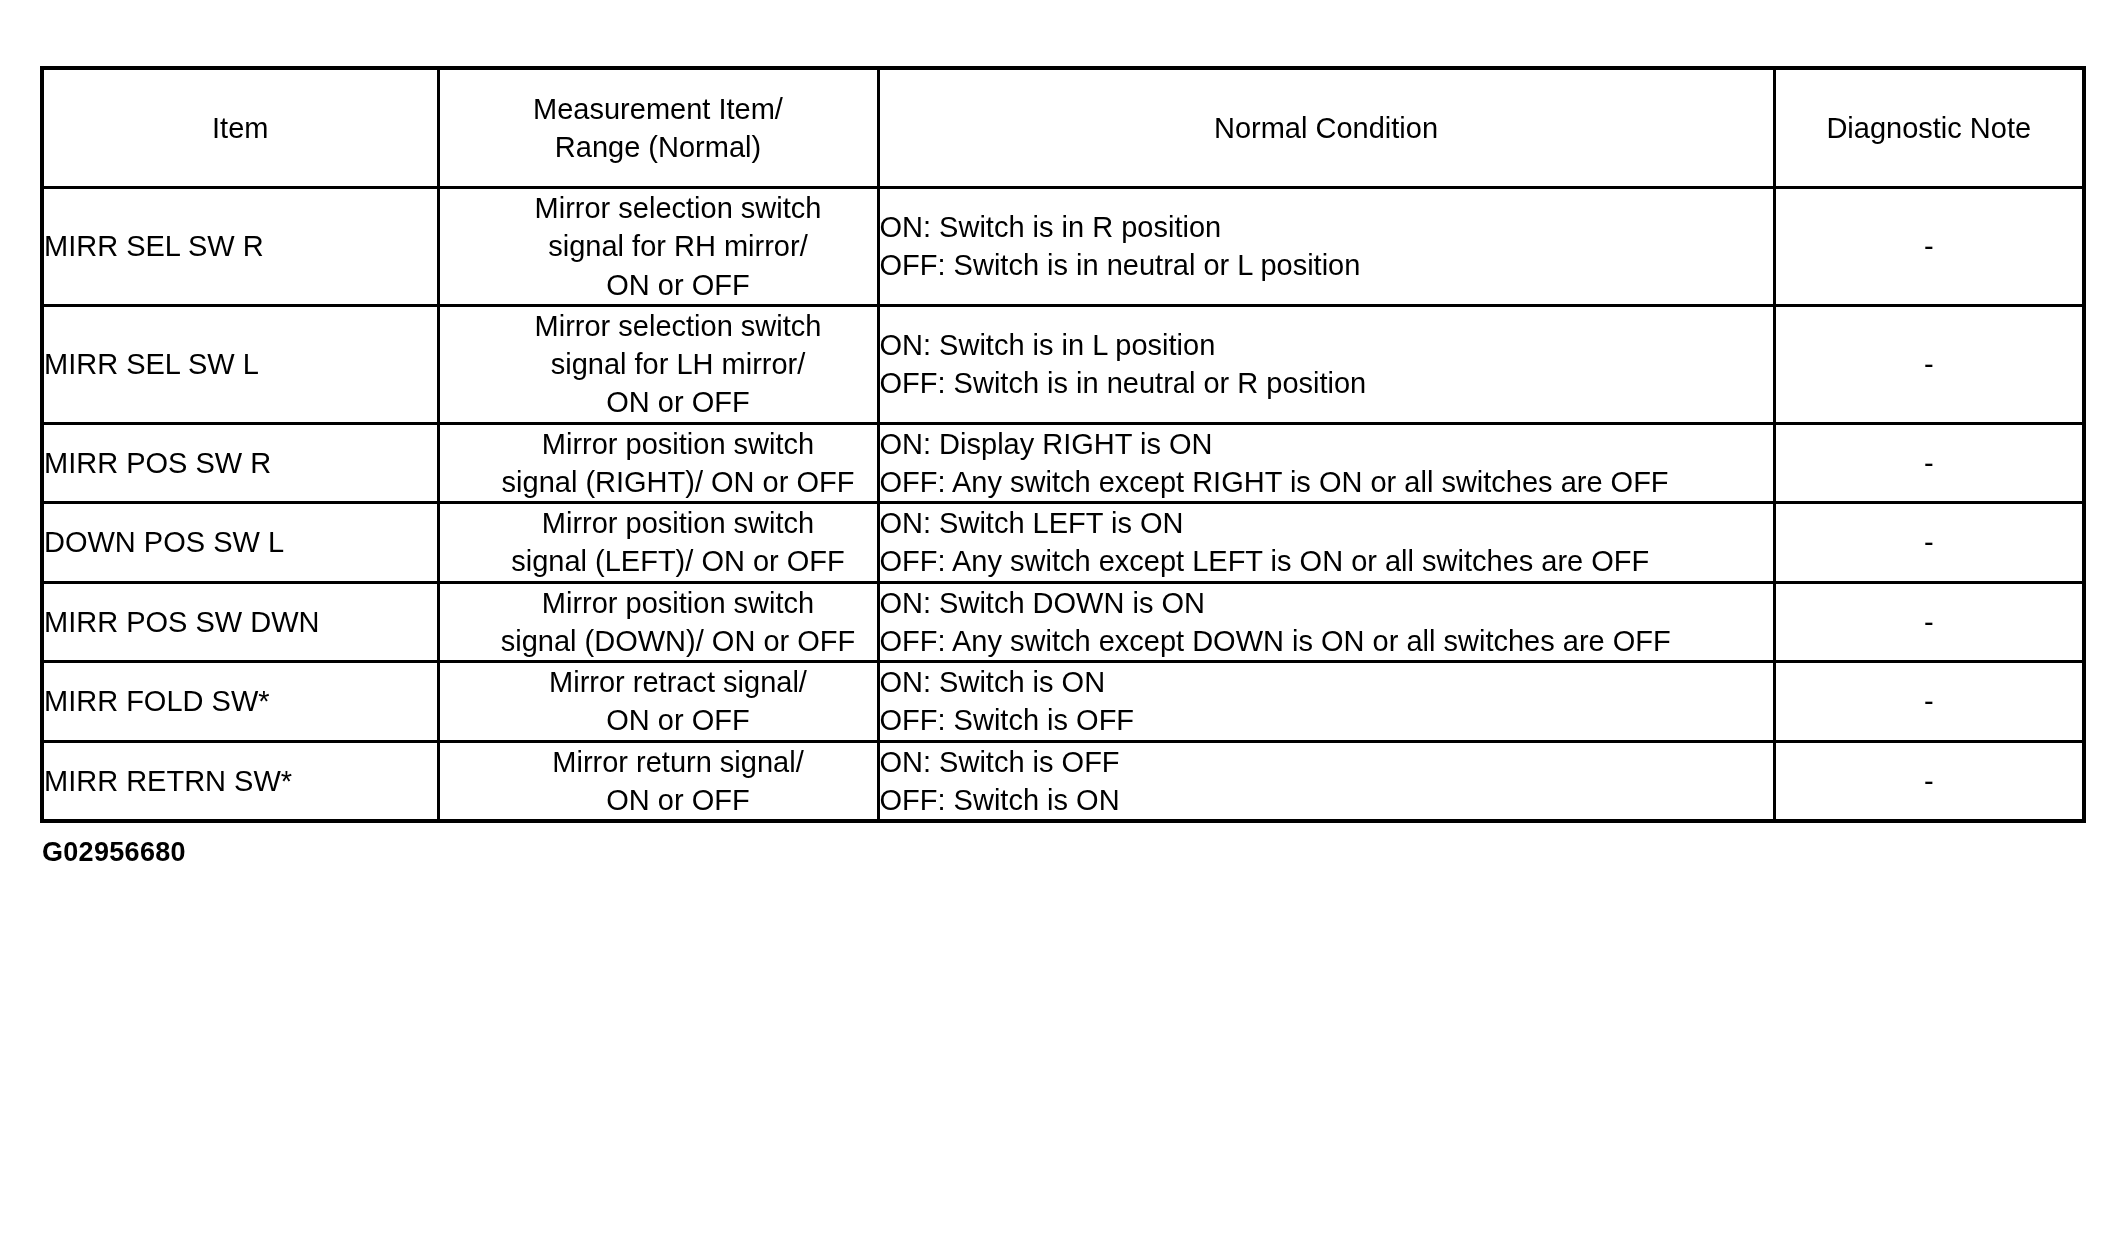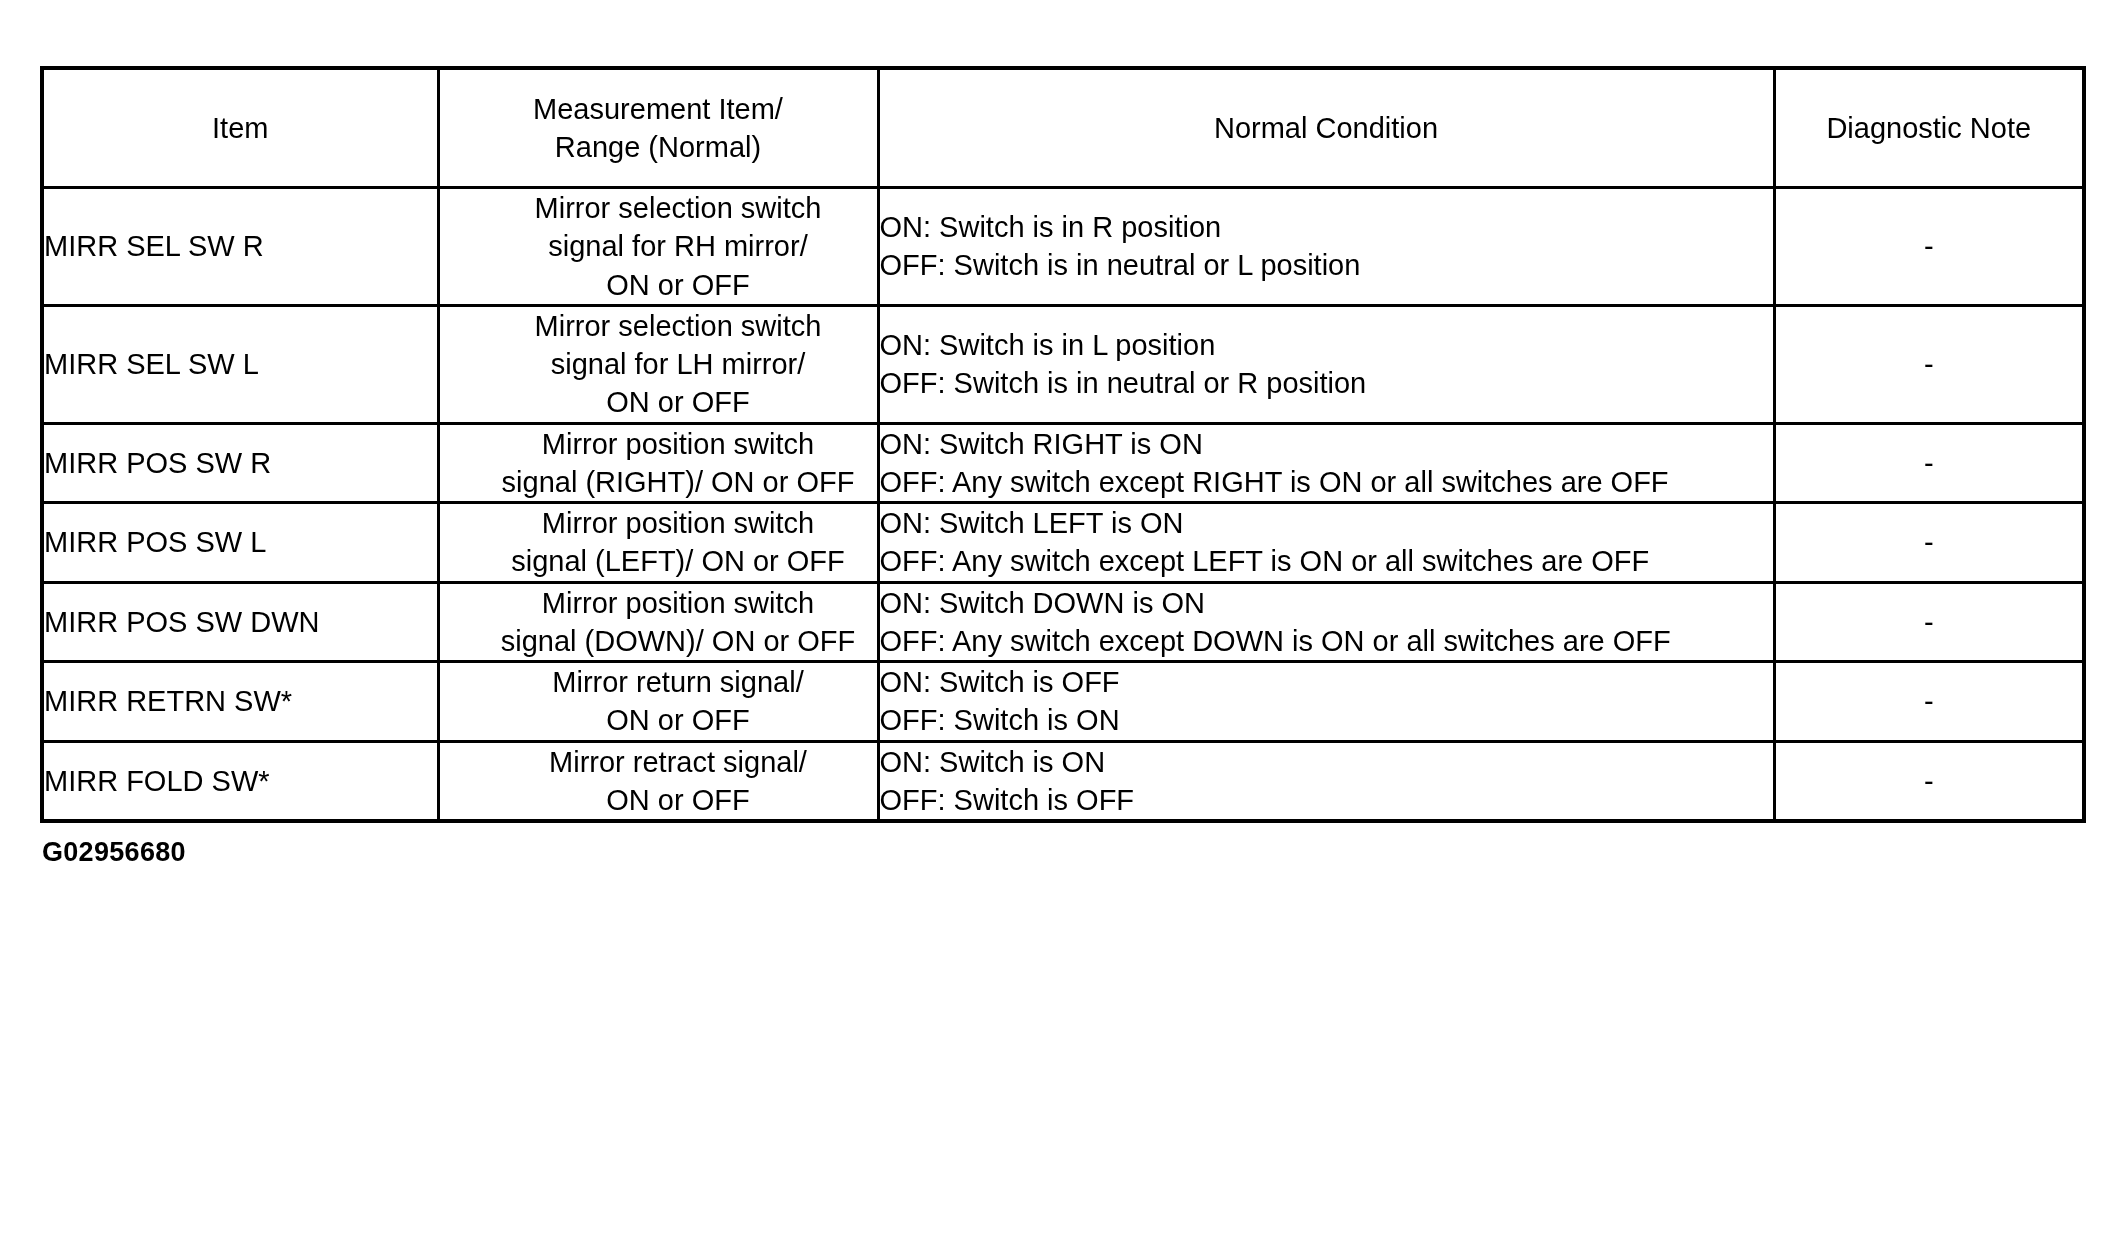--- a/index.html
+++ b/index.html
@@ -147,28 +147,28 @@
         <td class="col-note">-</td>
       </tr>
 
       <tr>
         <td class="col-item">MIRR POS SW R</td>
         <td class="col-meas">
           <span class="line">Mirror position switch</span>
           <span class="line">signal (RIGHT)/ ON or OFF</span>
         </td>
         <td class="col-cond">
-          <span class="cond-line">ON: Switch RIGHT is ON</span>
+          <span class="cond-line">ON: Display RIGHT is ON</span>
           <span class="cond-line">OFF: Any switch except RIGHT is ON or all switches are OFF</span>
         </td>
         <td class="col-note">-</td>
       </tr>
 
       <tr>
-        <td class="col-item">MIRR POS SW L</td>
+        <td class="col-item">DOWN POS SW L</td>
         <td class="col-meas">
           <span class="line">Mirror position switch</span>
           <span class="line">signal (LEFT)/ ON or OFF</span>
         </td>
         <td class="col-cond">
           <span class="cond-line">ON: Switch LEFT is ON</span>
           <span class="cond-line">OFF: Any switch except LEFT is ON or all switches are OFF</span>
         </td>
         <td class="col-note">-</td>
       </tr>
@@ -181,43 +181,43 @@
           <span class="line">signal (DOWN)/ ON or OFF</span>
         </td>
         <td class="col-cond">
           <span class="cond-line">ON: Switch DOWN is ON</span>
           <span class="cond-line">OFF: Any switch except DOWN is ON or all switches are OFF</span>
         </td>
         <td class="col-note">-</td>
       </tr>
 
       <tr>
+        <td class="col-item">MIRR FOLD SW*</td>
+        <td class="col-meas">
+          <span class="line">Mirror retract signal/</span>
+          <span class="line">ON or OFF</span>
+        </td>
+        <td class="col-cond">
+          <span class="cond-line">ON: Switch is ON</span>
+          <span class="cond-line">OFF: Switch is OFF</span>
+        </td>
+        <td class="col-note">-</td>
+      </tr>
+
+      <tr>
         <td class="col-item">MIRR RETRN SW*</td>
         <td class="col-meas">
           <span class="line">Mirror return signal/</span>
           <span class="line">ON or OFF</span>
         </td>
         <td class="col-cond">
           <span class="cond-line">ON: Switch is OFF</span>
           <span class="cond-line">OFF: Switch is ON</span>
         </td>
         <td class="col-note">-</td>
       </tr>
 
-      <tr>
-        <td class="col-item">MIRR FOLD SW*</td>
-        <td class="col-meas">
-          <span class="line">Mirror retract signal/</span>
-          <span class="line">ON or OFF</span>
-        </td>
-        <td class="col-cond">
-          <span class="cond-line">ON: Switch is ON</span>
-          <span class="cond-line">OFF: Switch is OFF</span>
-        </td>
-        <td class="col-note">-</td>
-      </tr>
-
     </tbody>
   </table>
 
   <div class="docid">G02956680</div>
 
 </div>
 
 </body></html>

